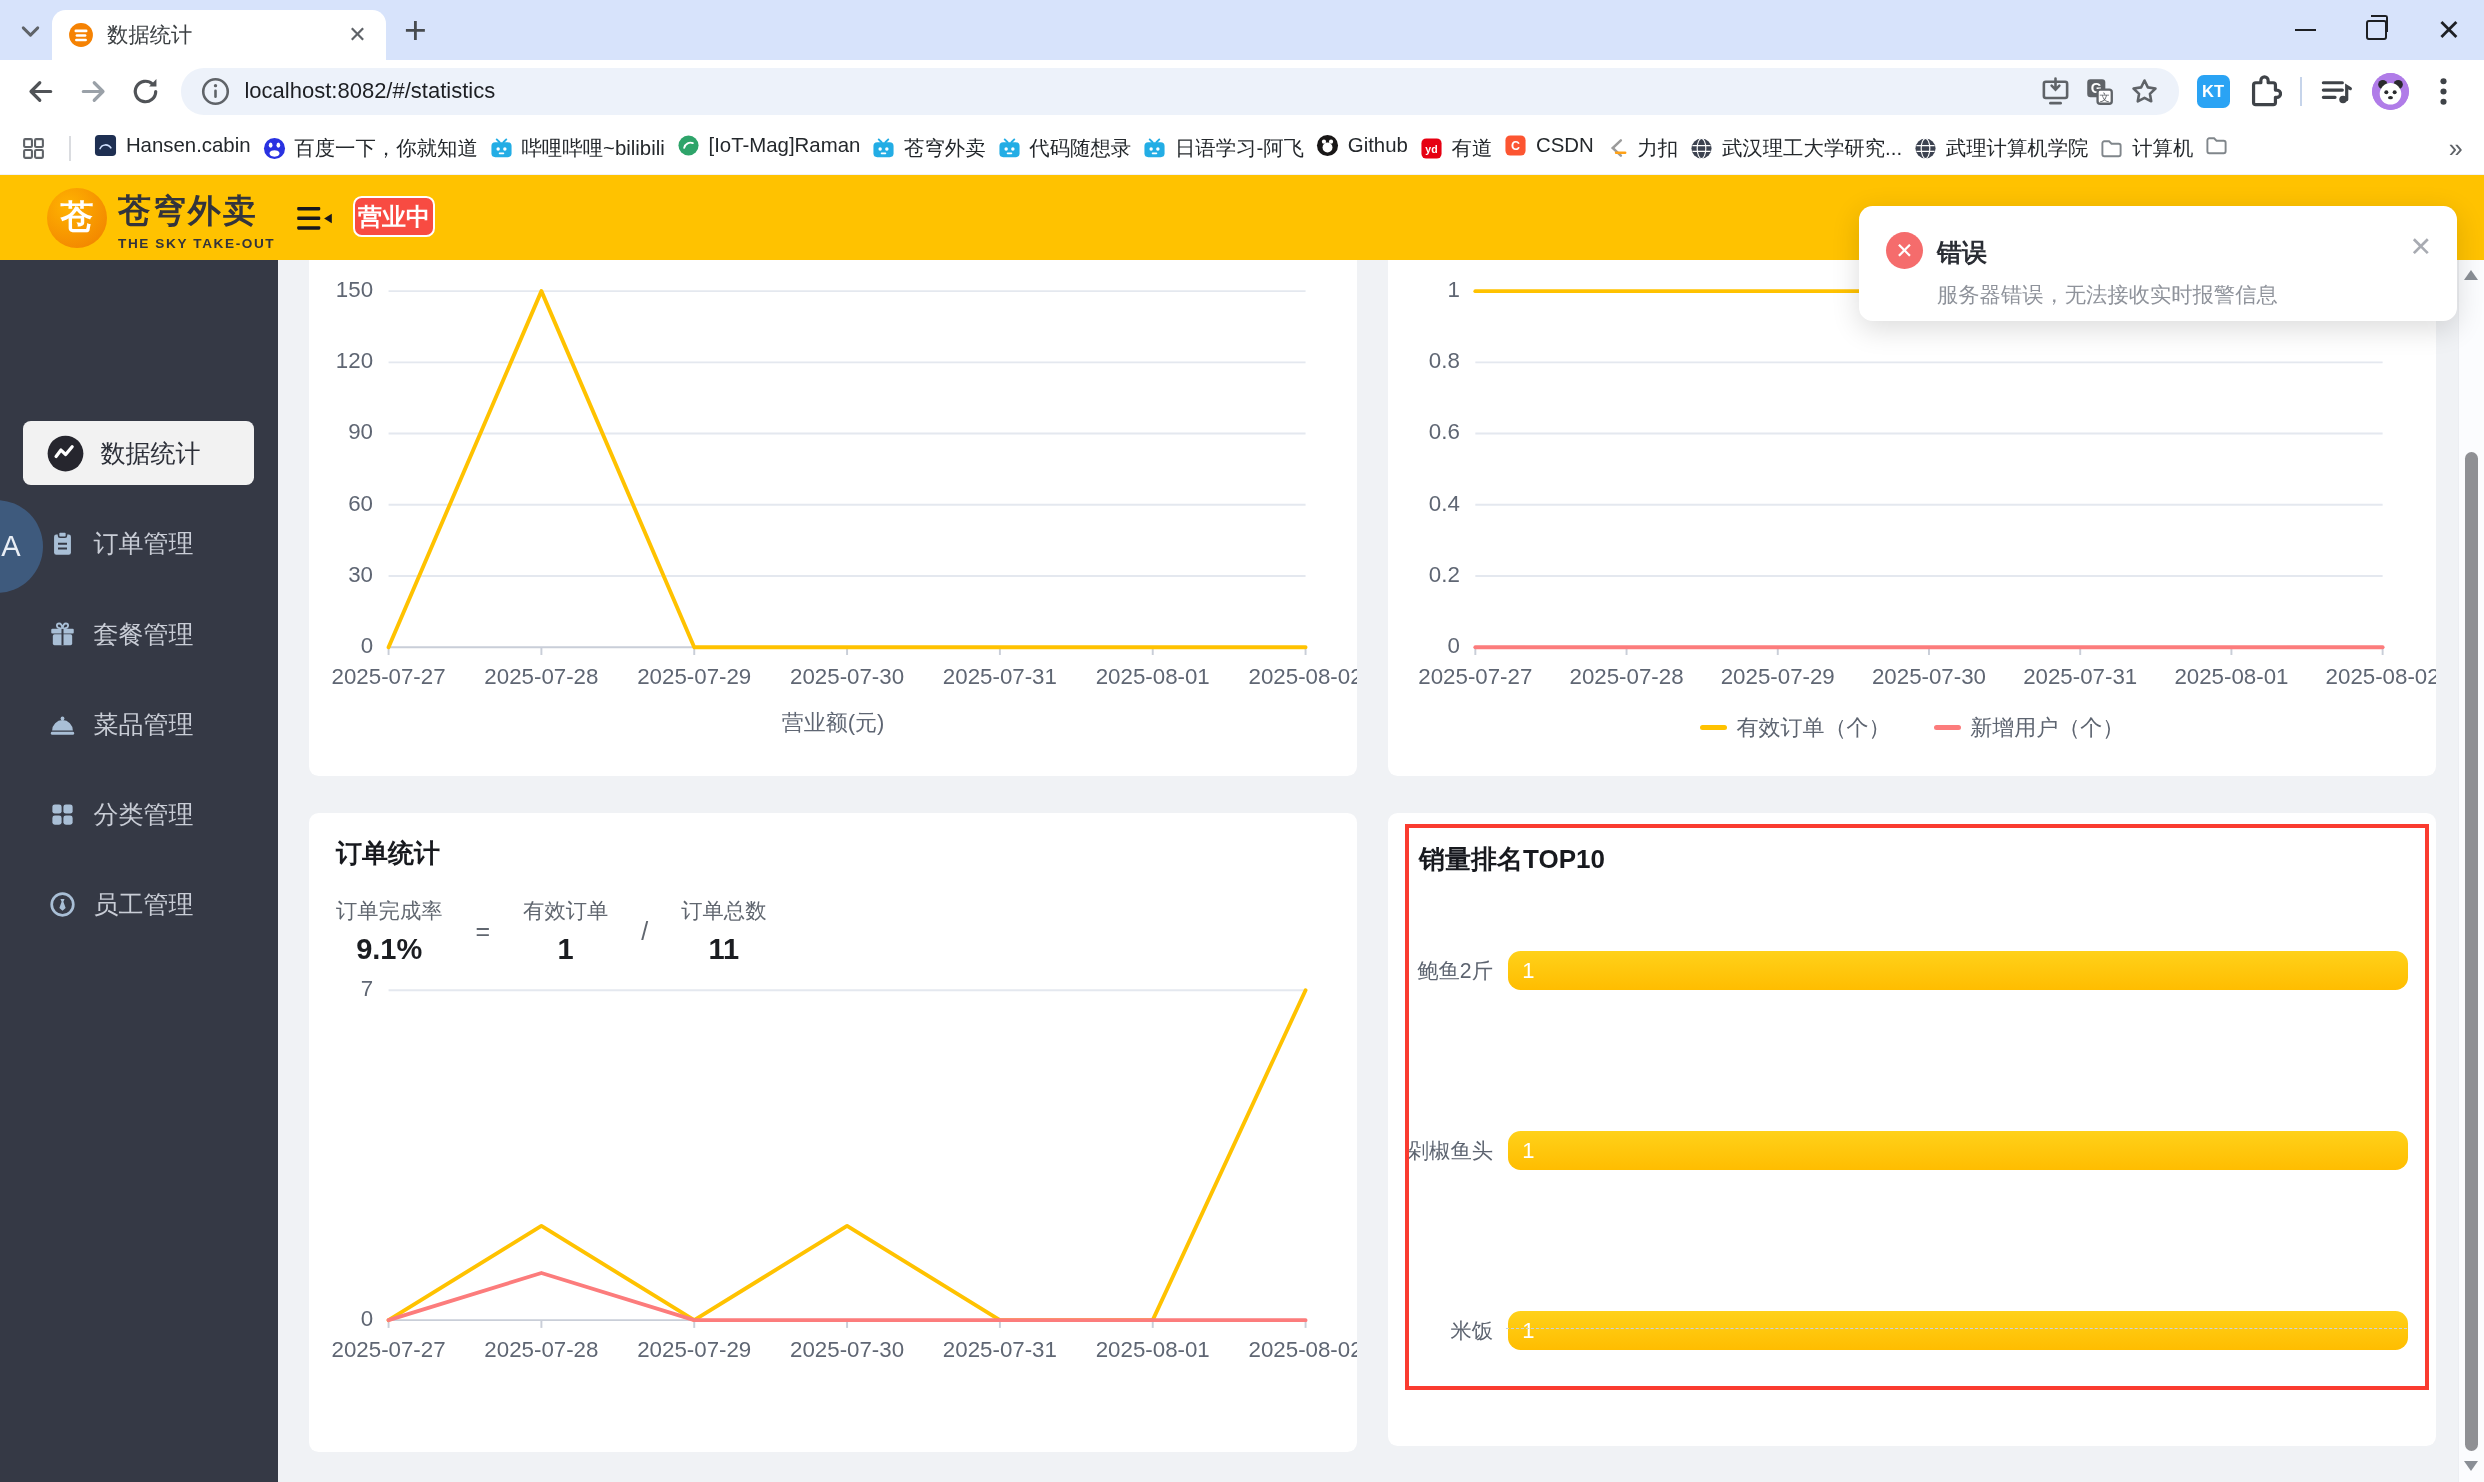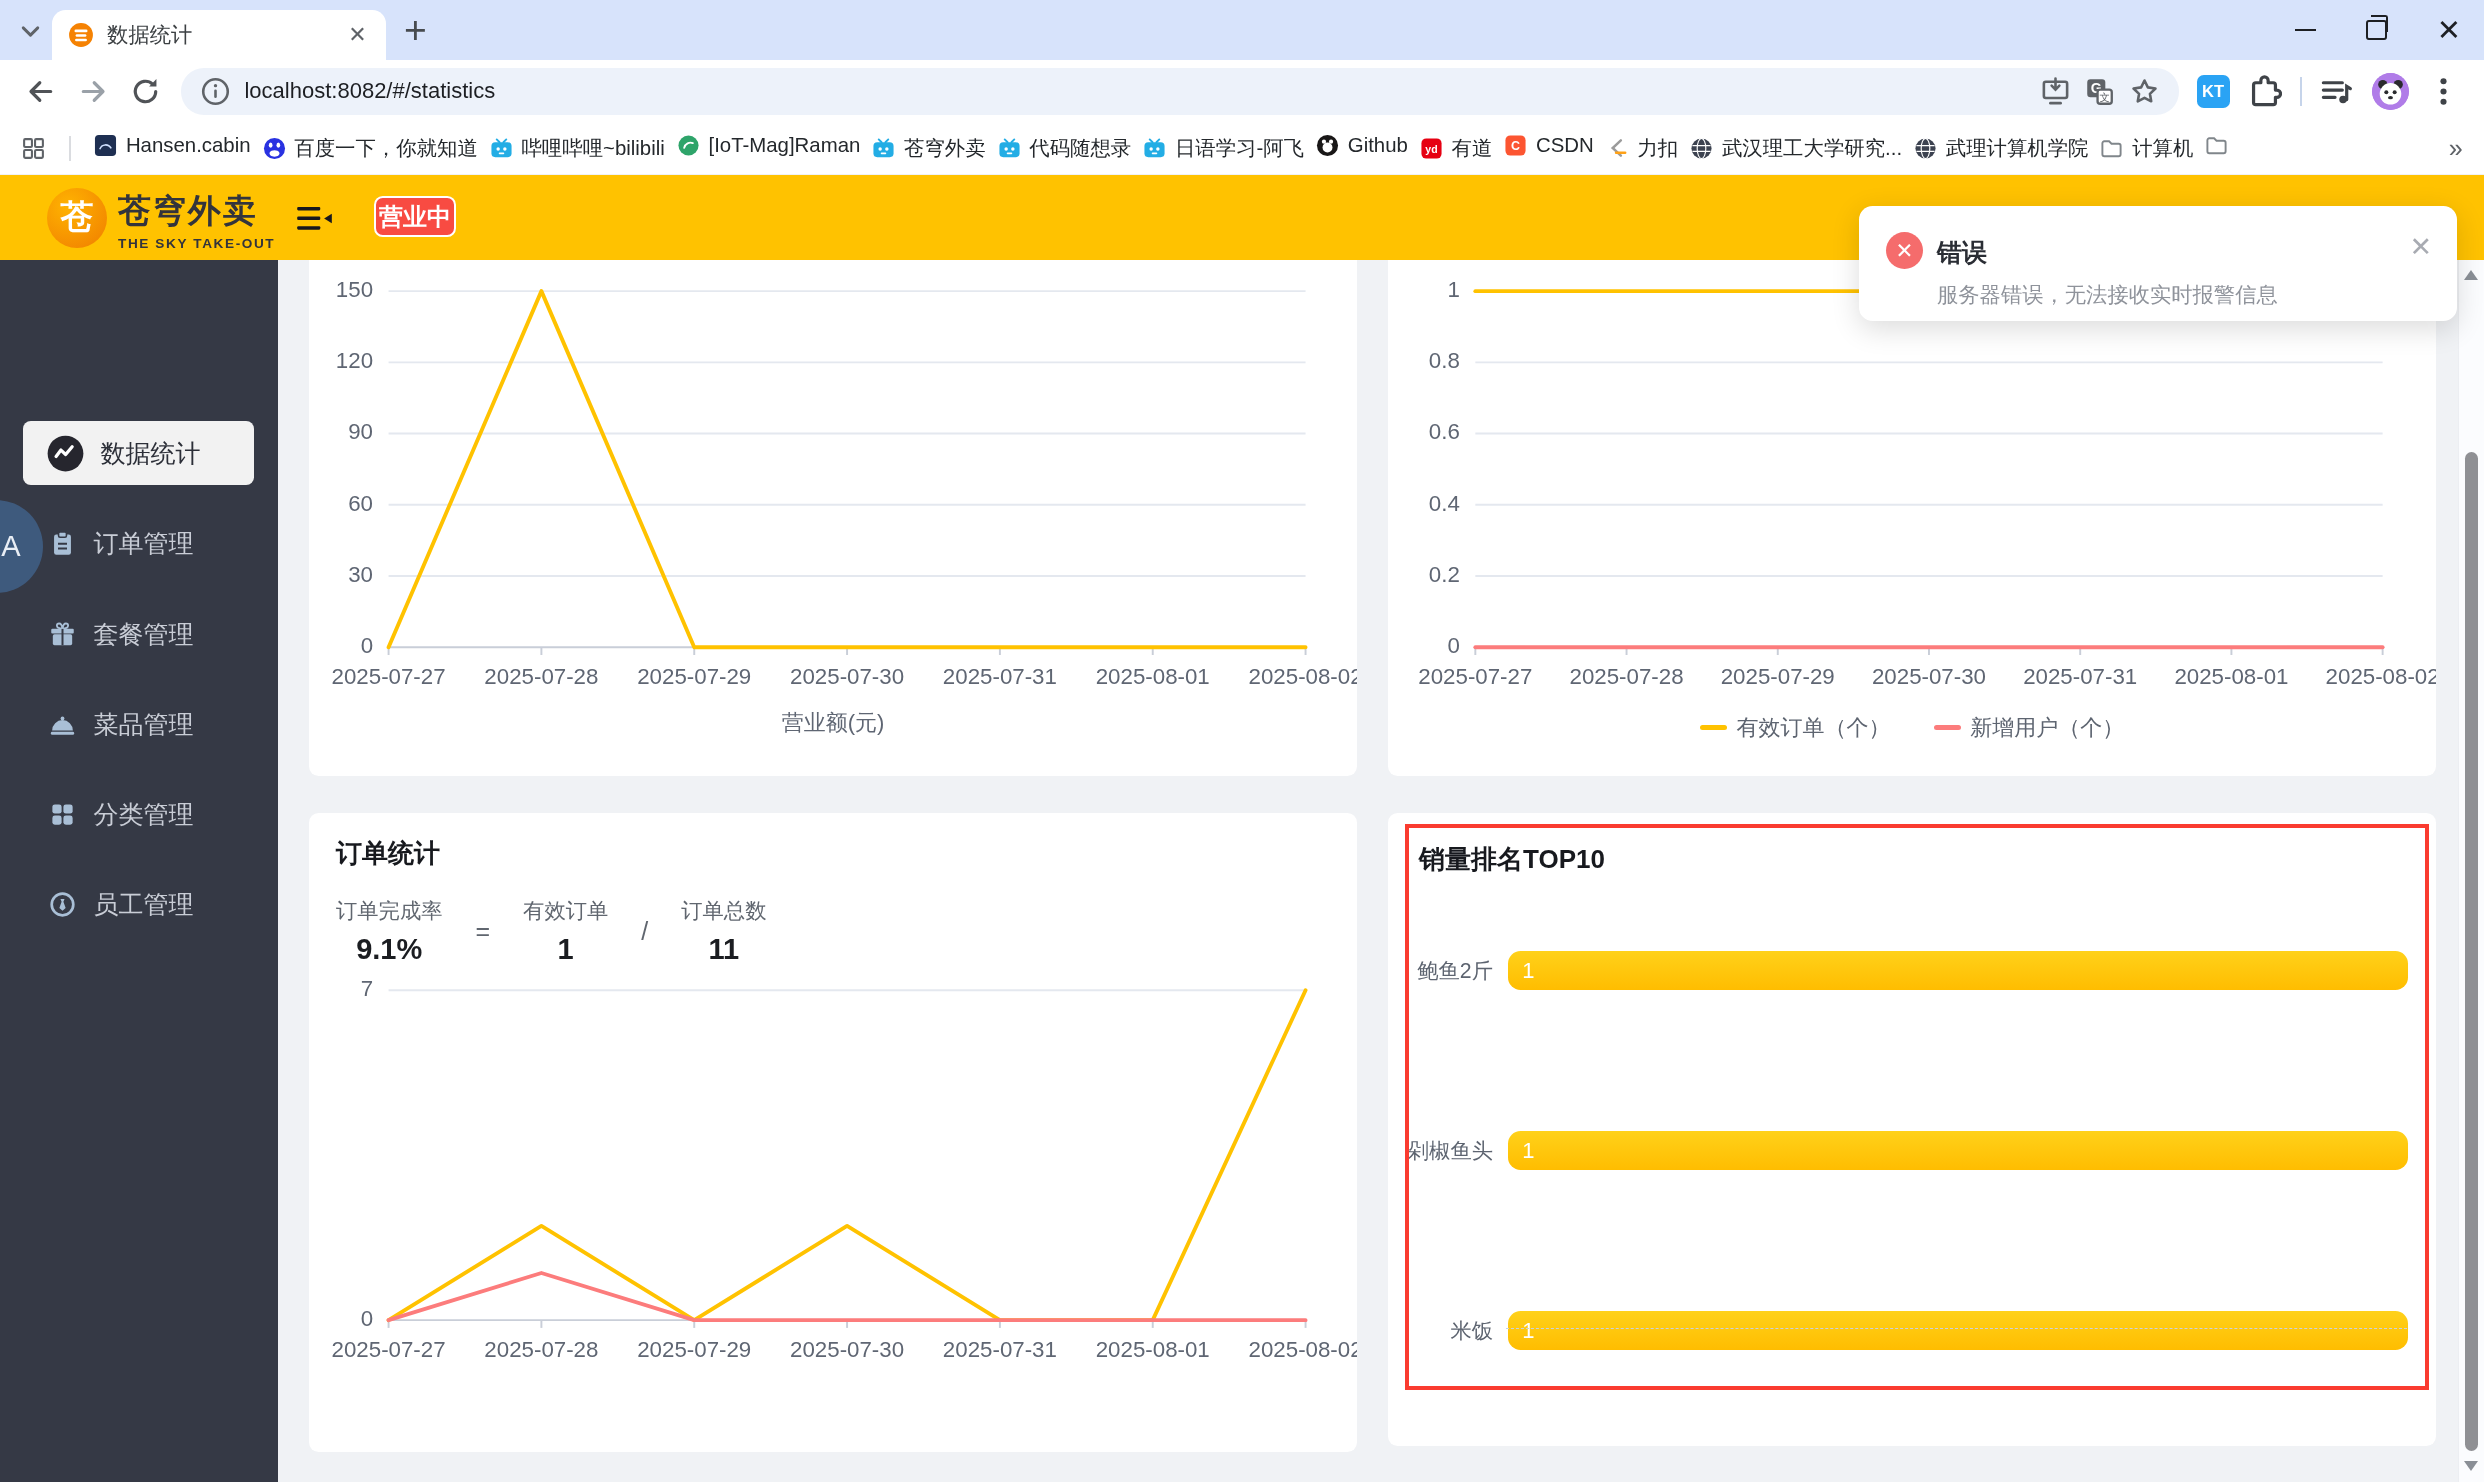--- a/index.html
+++ b/index.html
@@ -43,21 +43,21 @@
   .bm-overflow{font-size:25px;color:#5f6368;flex:0 0 auto;margin-left:5.8px;}
   
   #appheader{position:absolute;left:0;top:175px;width:2484px;height:85px;background:#ffc200;z-index:20;}
   .logo-circle{position:absolute;left:47px;top:12.6px;width:60px;height:60px;border-radius:50%;
     background:radial-gradient(circle at 35% 30%,#ffb301,#f07d00);display:flex;align-items:center;
     justify-content:center;color:#fff;font-size:33px;font-weight:bold;}
   .wordmark{position:absolute;left:118px;top:13.6px;}
   .brand{font-size:33px;font-weight:bold;color:#33343c;letter-spacing:1.9px;}
   .brand-sub{font-size:13.6px;font-weight:bold;color:#33343c;letter-spacing:1.6px;margin-top:2.9px;}
   .collapse-ic{position:absolute;left:297px;top:31px;width:35px;height:25px;}
-  .status-badge{position:absolute;left:374px;top:21.3px;width:82px;height:41px;background:#f84b42;
+  .status-badge{position:absolute;left:353px;top:21.3px;width:82px;height:41px;background:#f84b42;
     border:2.9px solid #fff;border-radius:8.7px;color:#fff;font-size:24px;font-weight:bold;
     display:flex;align-items:center;justify-content:center;box-sizing:border-box;}
   
   #sidebar{position:absolute;left:0;top:260px;width:278px;bottom:0;background:#353945;z-index:10;}
   .side-item{position:absolute;left:0;width:278px;height:64px;display:flex;align-items:center;}
   .side-item .s-ic{margin-left:49px;width:27px;height:27px;flex:0 0 auto;}
   .side-item .s-label{margin-left:17.5px;font-size:25px;color:#c9cdd6;}
   .side-item.active{left:23px;width:231px;background:#f2f2f2;border-radius:7.8px;}
   .side-item.active .s-ic{margin-left:23px;width:39px;height:39px;}
   .side-item.active .s-label{color:#2c2f38;margin-left:15.5px;}

